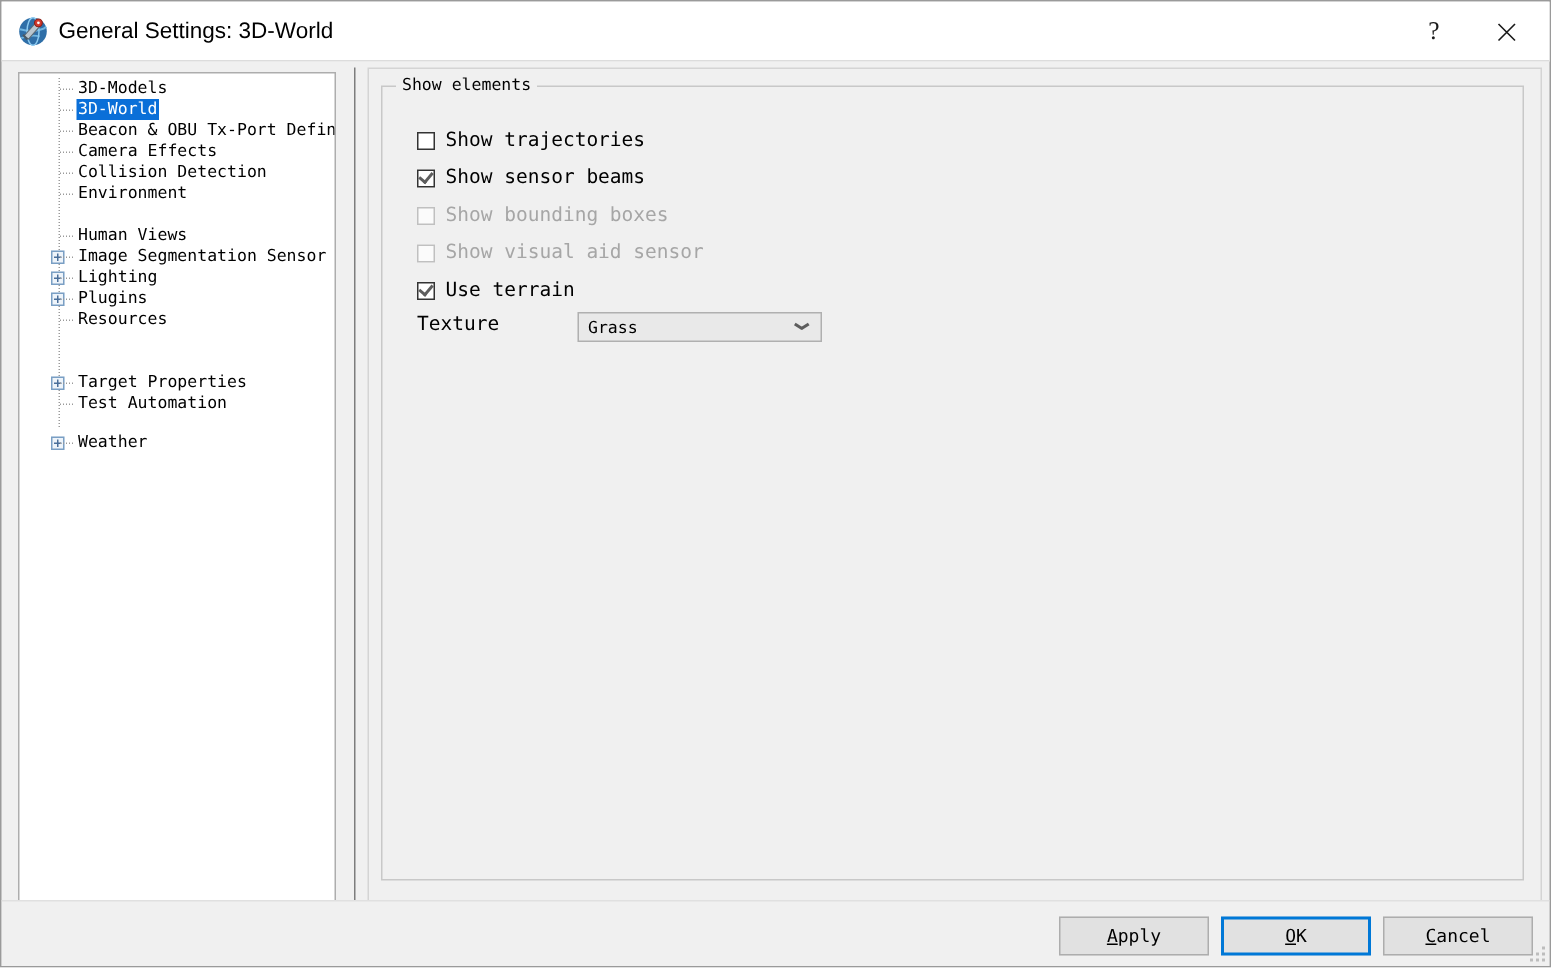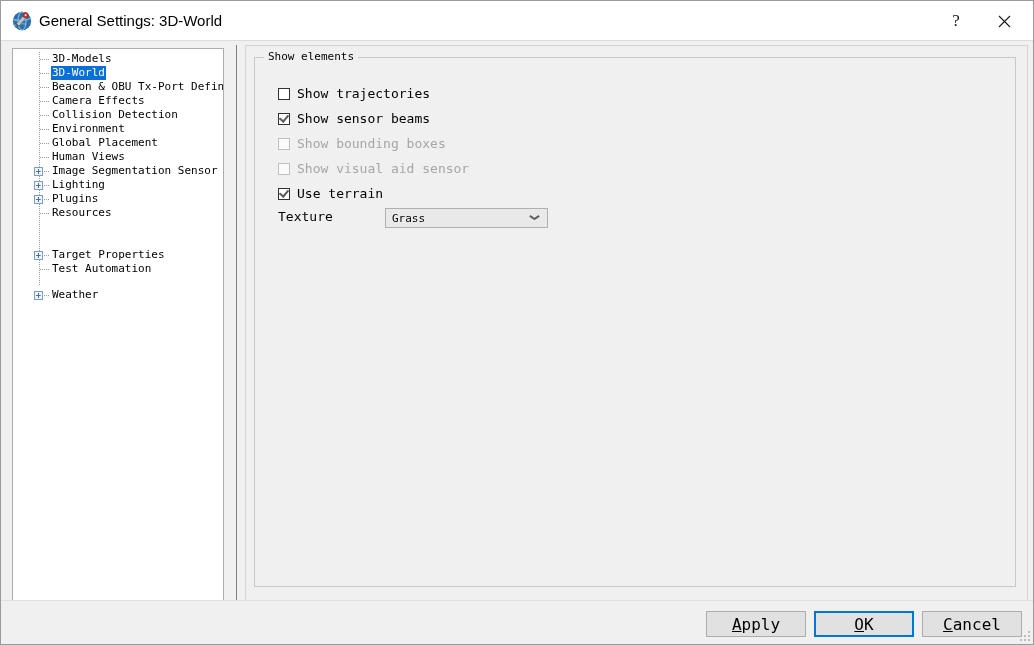--- a/index.html
+++ b/index.html
@@ -321,21 +321,21 @@
   }
   .dlg-btn {
     position: absolute;
     top: 10px;
     width: 100px;
     height: 26px;
     box-sizing: border-box;
     background: #e1e1e1;
     border: 1px solid #adadad;
     font-family: "DejaVu Sans Mono", "Liberation Mono", monospace;
-    font-size: 16px;
+    font-size: 12px;
     color: #000000;
     cursor: default;
     padding: 0;
   }
   .dlg-btn.default {
     border: 2px solid #0078d7;
     background: #e1e1e1;
   }
   .acc { text-decoration: underline; }
   #btn-apply  { right: 227px; }
@@ -402,24 +402,20 @@
           <span class="connector"></span>
           <span class="label">Camera Effects</span>
         </div>
         <div class="tree-row" style="top: 56px; position: absolute; left: 0px; right: 0px;">
           <span class="connector"></span>
           <span class="label">Collision Detection</span>
         </div>
         <div class="tree-row" style="top: 70px; position: absolute; left: 0px; right: 0px;">
           <span class="connector"></span>
           <span class="label">Environment</span>
-        </div>
-        <div class="tree-row" style="top: 84px; position: absolute; left: 0px; right: 0px;">
-          <span class="connector"></span>
-          <span class="label">Global Placement</span>
         </div>
         <div class="tree-row" style="top: 98px; position: absolute; left: 0px; right: 0px;">
           <span class="connector"></span>
           <span class="label">Human Views</span>
         </div>
         <div class="tree-row" style="top: 112px; position: absolute; left: 0px; right: 0px;">
           <span class="expander"></span>
           <span class="connector"></span>
           <span class="label">Image Segmentation Sensor</span>
         </div>

